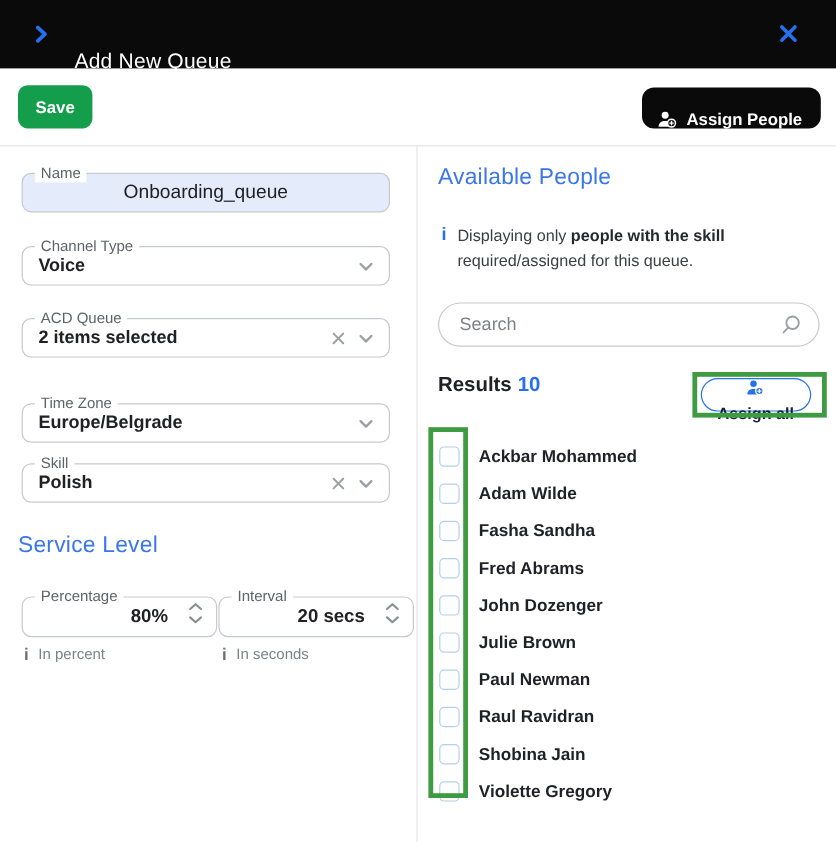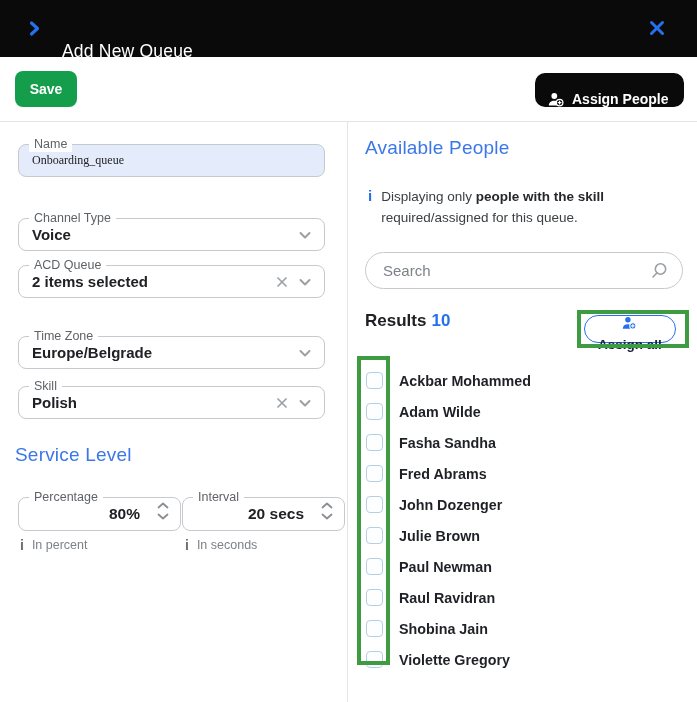--- a/index.html
+++ b/index.html
@@ -26,21 +26,21 @@
 
   .hdiv{position:absolute; left:0; top:121px; width:697px; height:1px; background:var(--divider);}
   .vdiv{position:absolute; left:347px; top:121px; width:1px; height:581px; background:var(--divider);}
 
   
   .field{position:absolute; left:18px; width:307px; height:33px; border:1px solid var(--field_border); border-radius:8px; background:#fff;}
   .field.filled{background:var(--name_fill);}
   .flabel{position:absolute; top:-8px; left:10px; background:#fff; padding:0 5px; font-size:12.5px; color:var(--label_gray); line-height:15px; white-space:nowrap;}
   .fvalue{position:absolute; left:13px; top:0; height:31px; display:flex; align-items:center; font-size:15px; font-weight:700; color:var(--text_dark); white-space:nowrap;}
   .ficons{position:absolute; right:10px; top:0; height:31px; display:flex; align-items:center; gap:7px;}
-  .name-input{width:100%; height:100%; border:none; background:transparent; outline:none; font-family:Liberation Serif, serif; font-size:12px; color:var(--text_dark); padding:0 13px; border-radius:8px;}
+  .name-input{width:100%; height:100%; border:none; background:transparent; outline:none; font-family:Liberation Sans, sans-serif; font-size:16px; color:var(--text_dark); padding:0 13px; border-radius:8px;text-align:center;}
 
   
   .section-h{position:absolute; color:var(--heading_blue); font-size:19px; font-weight:400; letter-spacing:.2px;}
 
   
   .numfield{position:absolute; top:497px; width:163px; height:34px; border:1px solid var(--field_border); border-radius:8px; background:#fff;}
   .numval{position:absolute; right:40px; top:0; height:32px; display:flex; align-items:center; font-size:15.5px; font-weight:700;}
   .stepper{position:absolute; right:10px; top:3px; display:flex; flex-direction:column; gap:2px; align-items:center; cursor:pointer;}
   .hintrow{position:absolute; top:537px; display:flex; align-items:center; gap:8px; color:var(--hint_gray); font-size:12.5px;}
   .info-i{font-weight:700; font-size:14px; color:#6b7075; font-style:normal;}
@@ -103,21 +103,21 @@
   </button>
 
   <div class="hdiv"></div>
   <div class="vdiv"></div>
 
   <div class="field filled" style="top:144px">
     <span class="flabel">Name</span>
     <input class="name-input" value="Onboarding_queue" style="">
   </div>
 
-  <div class="field" style="top:218px">
+  <div class="field" style="top:205px">
     <span class="flabel">Channel Type</span>
     <span class="fvalue">Voice</span>
     <span class="ficons">
       <span>
           <svg width="18" height="18" viewBox="0 0 18 18">
             <path d="M4.5 7l4.5 4.5L13.5 7" fill="none" stroke="#9aa0a6" stroke-width="2" stroke-linecap="round" stroke-linejoin="round"></path>
           </svg>
         </span>
     </span>
   </div>

